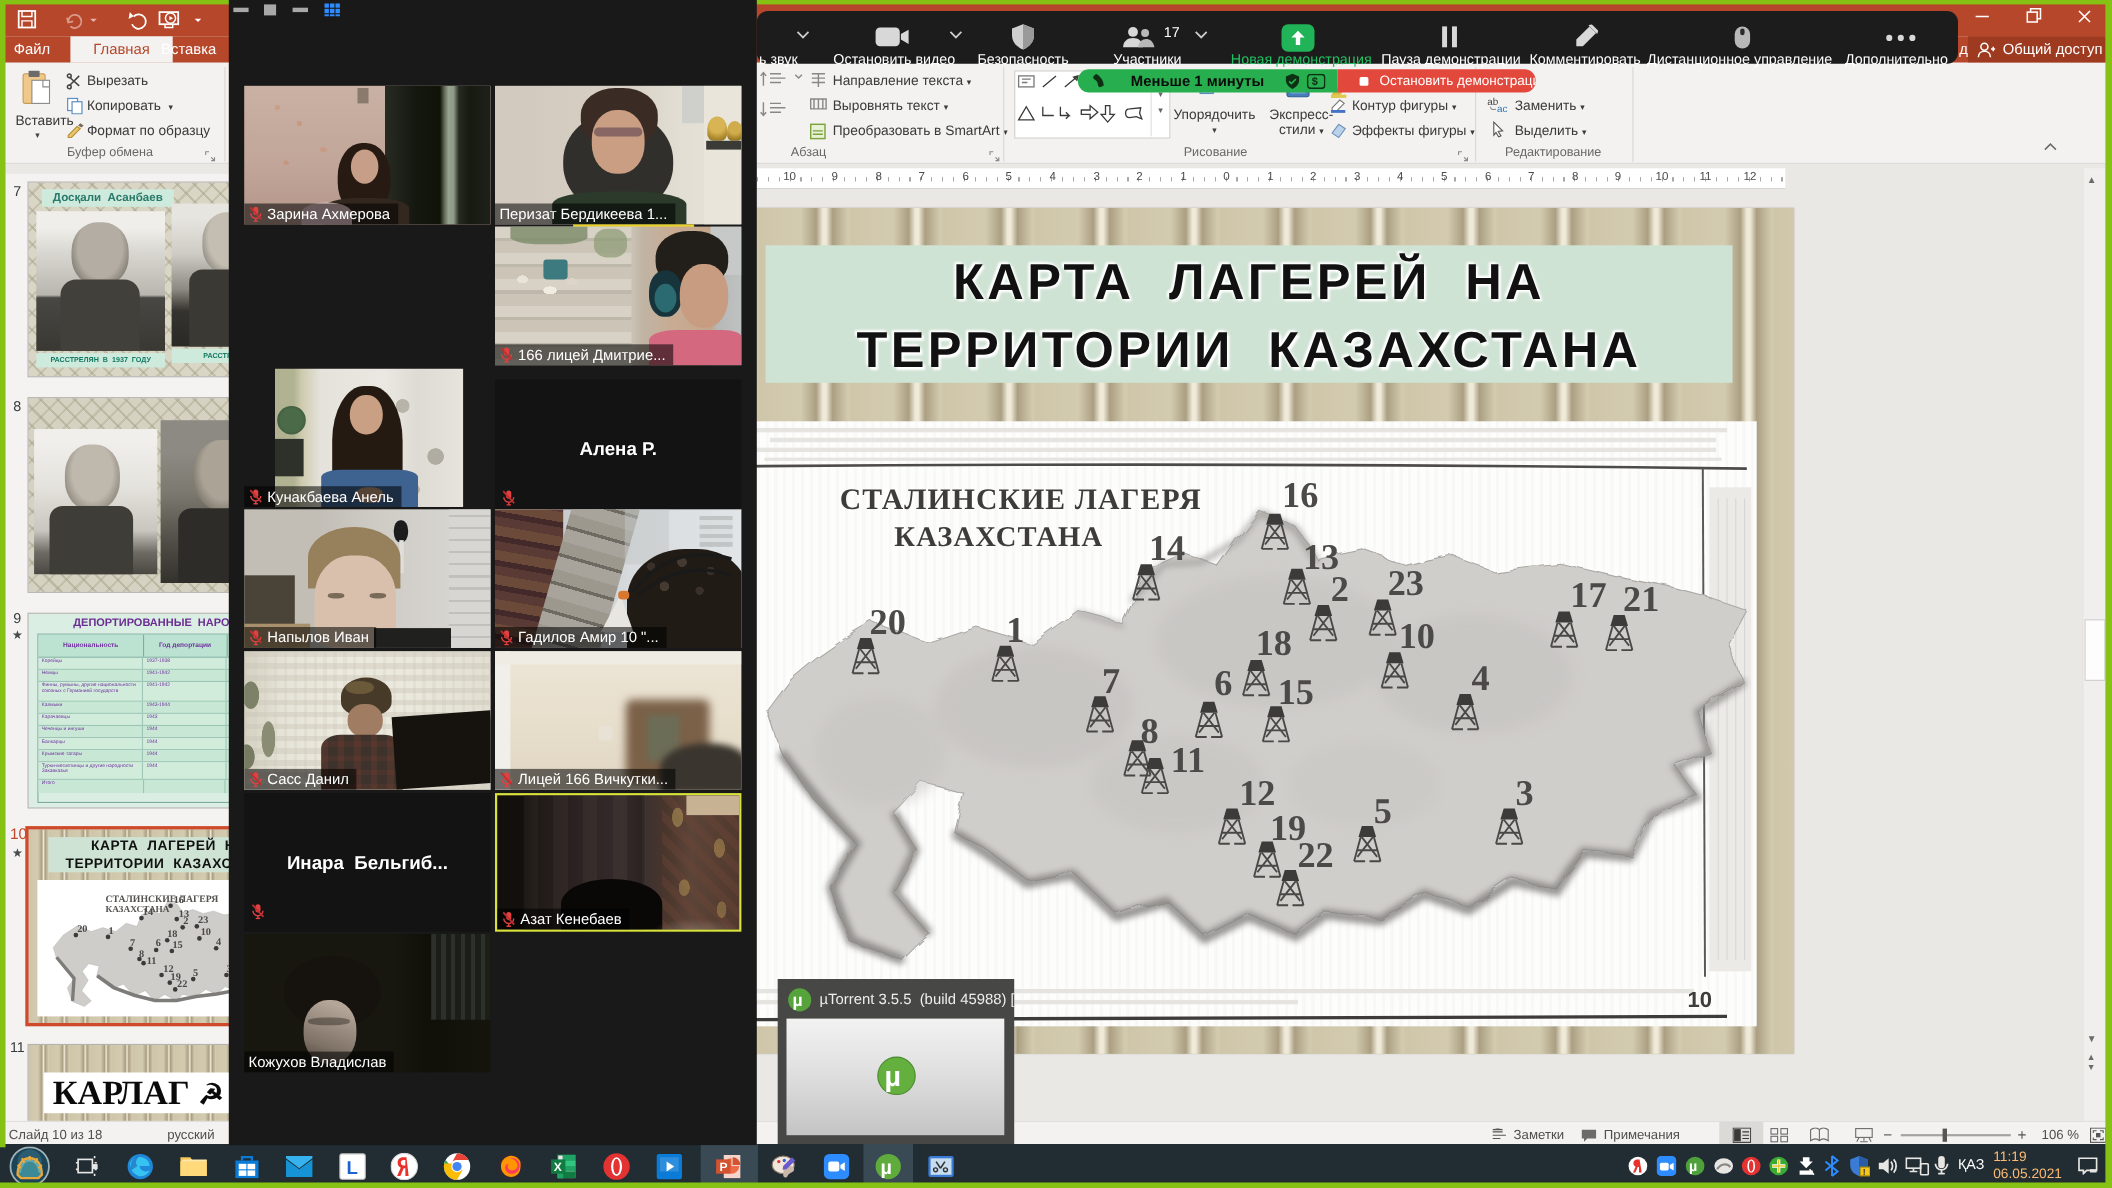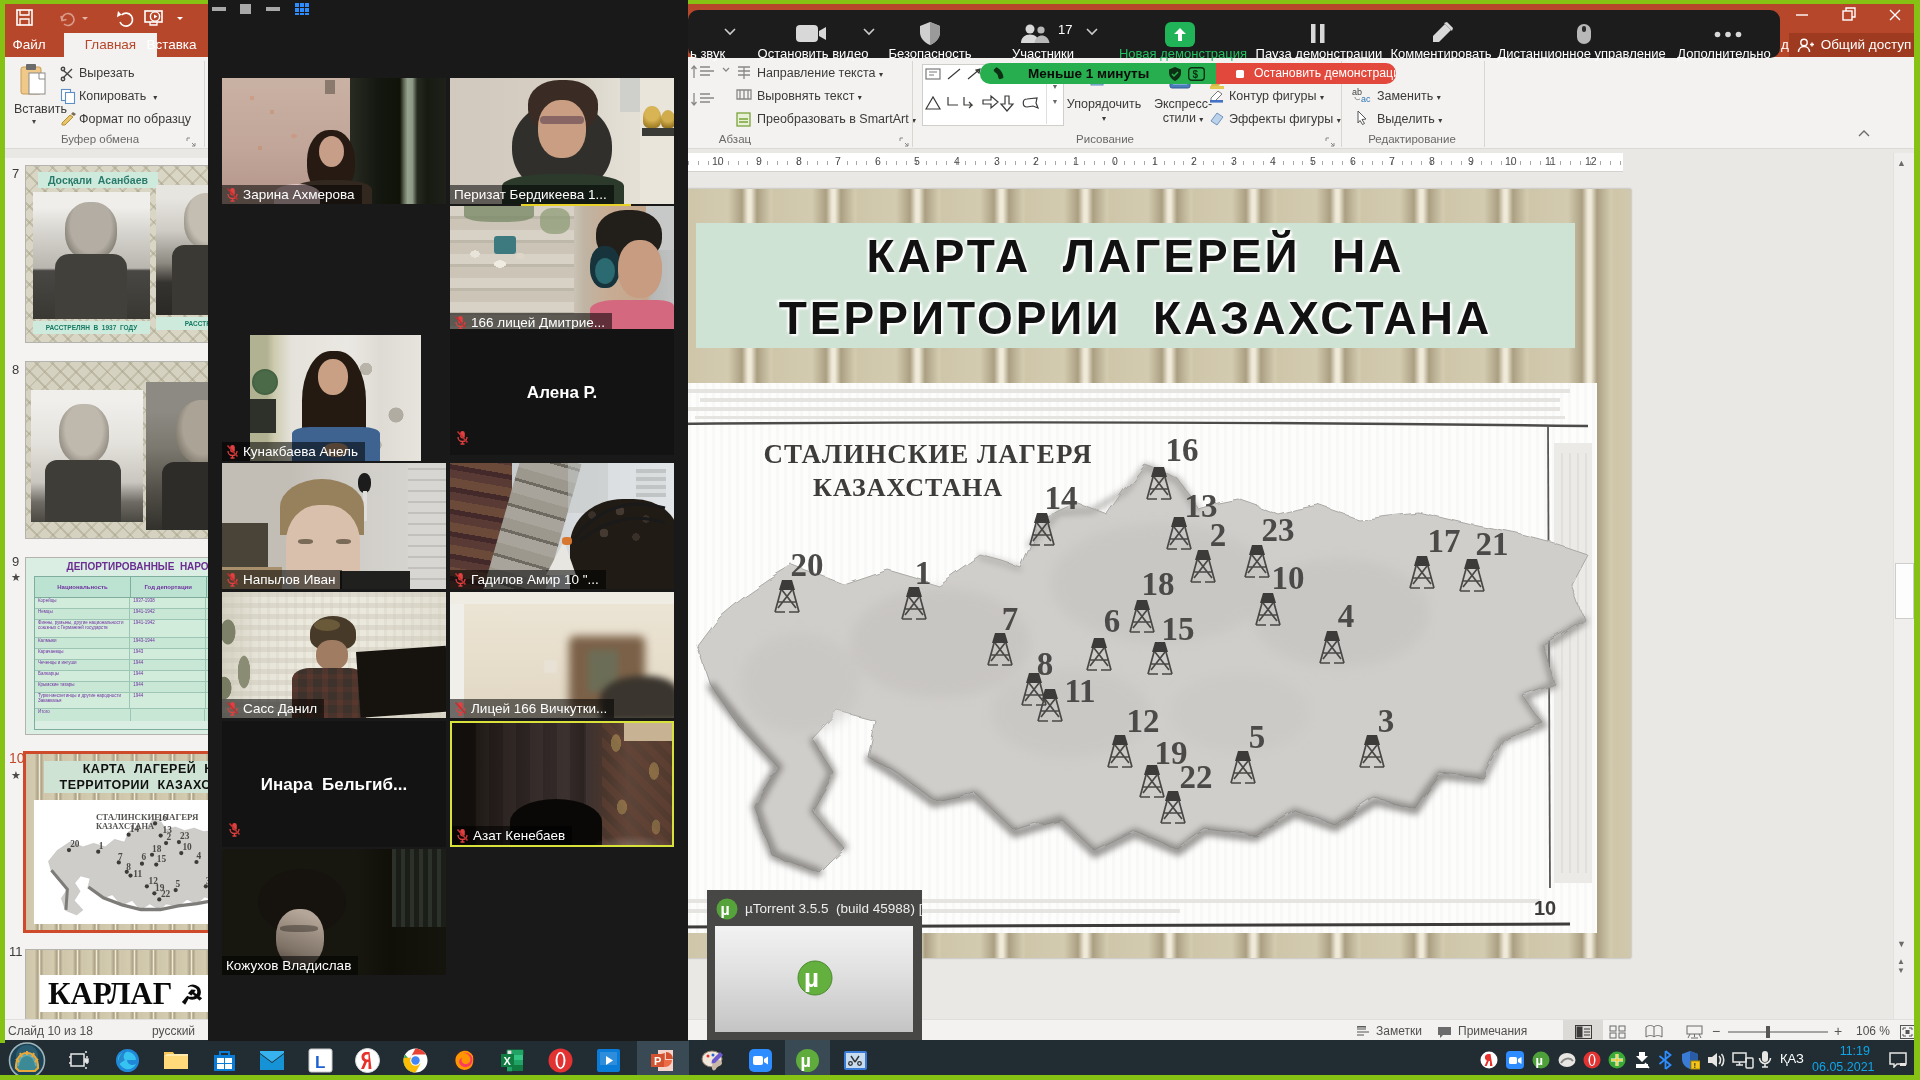--- a/index.html
+++ b/index.html
@@ -799,21 +799,21 @@
   <svg class="abs" style="left:1732px;top:11px;" width="22" height="18" viewBox="0 0 22 18">
         <rect x="1" y="2" width="13" height="9" fill="none" stroke="#e8e6e3" stroke-width="1.5"></rect>
         <path d="M4 14h7M7.5 11v3" stroke="#e8e6e3" stroke-width="1.5"></path>
         <rect x="14" y="7" width="7" height="10" rx="1" fill="none" stroke="#e8e6e3" stroke-width="1.5"></rect>
       </svg>
   <svg class="abs" style="left:1758px;top:10px;" width="14" height="20" viewBox="0 0 14 20">
         <rect x="4" y="1" width="6" height="11" rx="3" fill="#e8e6e3"></rect>
         <path d="M1.5 8a5.5 5.5 0 0 0 11 0M7 13.5V17M4 17h6" stroke="#e8e6e3" stroke-width="1.6" fill="none"></path>
       </svg>
   <div class="abs" style="left:1780px;top:11px;color:#fff;font-size:13px;">ҚАЗ</div>
-  <div class="abs" style="left:1812px;top:3px;width:58px;color:#0ea5e9;font-size:12.5px;text-align:right;line-height:16px;">11:19<br>06.05.2021</div>
+  <div class="abs" style="left:1812px;top:3px;width:58px;color:#fdba74;font-size:12.5px;line-height:16px;">11:19<br>06.05.2021</div>
   <svg class="abs" style="left:1888px;top:11px;" width="20" height="17" viewBox="0 0 20 17">
         <path d="M2 2h16v11H9l-3 3v-3H2z" fill="none" stroke="#e8e6e3" stroke-width="1.5"></path>
         <path d="M12 12h6v3h-6z" fill="#e8e6e3"></path>
       </svg>
 </div>
 
 <div class="gb" style="left:0;top:0;width:1920px;height:4px;"></div>
 <div class="gb" style="left:0;top:0;width:5px;height:1043px;"></div>
 <div class="gb" style="left:1914px;top:0;width:6px;height:1080px;"></div>
 <div class="gb" style="left:0;top:1075px;width:1920px;height:5px;"></div>
@@ -899,21 +899,21 @@
       <div class="abs" style="left:74px;top:108px;width:24px;height:14px;background:#bd9478;border-radius:40%;"></div>
     </div>
     <div class="nlab"><svg width="13" height="15" viewBox="0 0 13 15">
             <rect x="4.2" y="1" width="4.6" height="7.5" rx="2.3" fill="#e04040"></rect>
             <path d="M2 7a4.5 4.5 0 0 0 9 0" stroke="#e04040" stroke-width="1.3" fill="none"></path>
             <path d="M6.5 11.5V14M4.5 14h4" stroke="#e04040" stroke-width="1.3"></path>
             <path d="M1.5 1.5l10 11" stroke="#c03030" stroke-width="1.6"></path>
           </svg>Кунакбаева Анель</div>
   </div>
 
-  <div class="vt" style="left:242px;top:329px;width:224px;height:126px;background:#131313;">
+  <div class="vt" style="left:242px;top:345px;width:224px;height:126px;background:#131313;">
     <div class="cname" style="top:54px;">Алена Р.</div>
     <div style="position:absolute;left:6px;bottom:6px;"><svg width="13" height="15" viewBox="0 0 13 15">
             <rect x="4.2" y="1" width="4.6" height="7.5" rx="2.3" fill="#e04040"></rect>
             <path d="M2 7a4.5 4.5 0 0 0 9 0" stroke="#e04040" stroke-width="1.3" fill="none"></path>
             <path d="M6.5 11.5V14M4.5 14h4" stroke="#e04040" stroke-width="1.3"></path>
             <path d="M1.5 1.5l10 11" stroke="#c03030" stroke-width="1.6"></path>
           </svg></div>
   </div>
 
   <div class="vt" style="left:14px;top:463px;width:224px;height:126px;background:linear-gradient(90deg,#c2beb6 0 30%,#cfccc6 55%,#d5d3ce 80%,#dcdad6 100%);">

